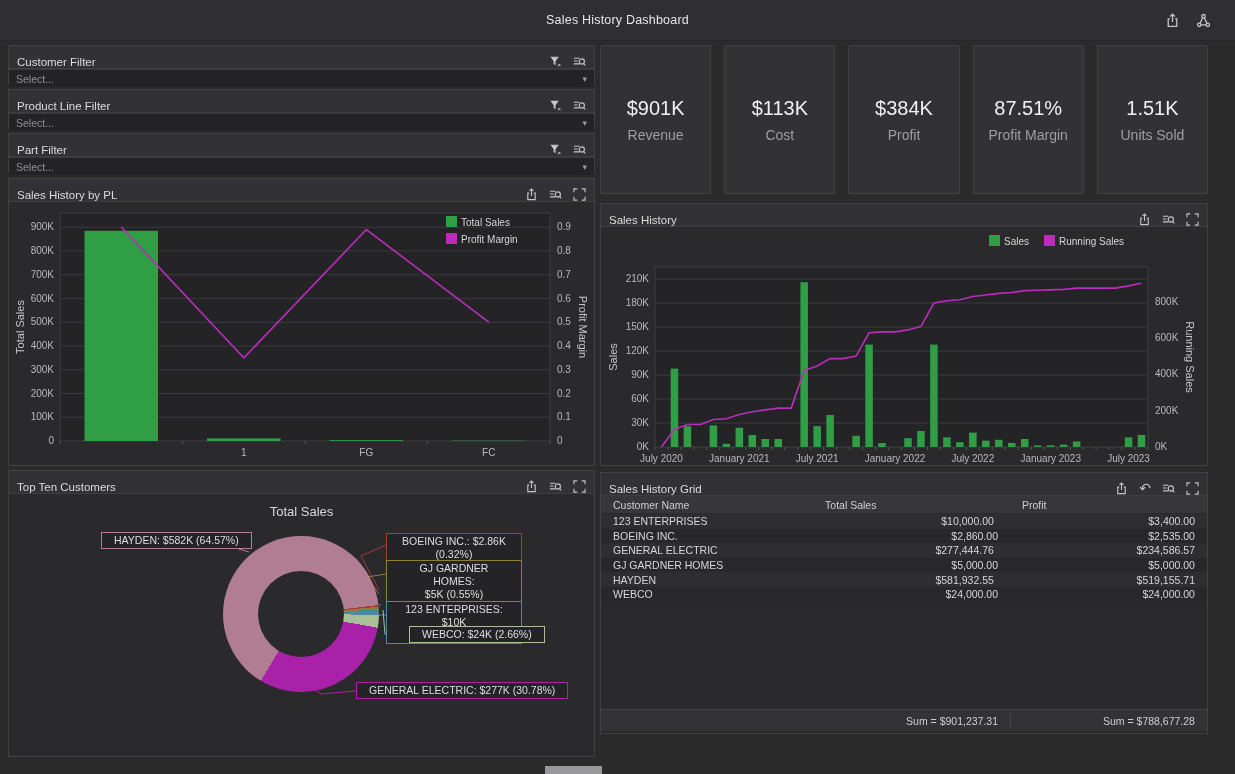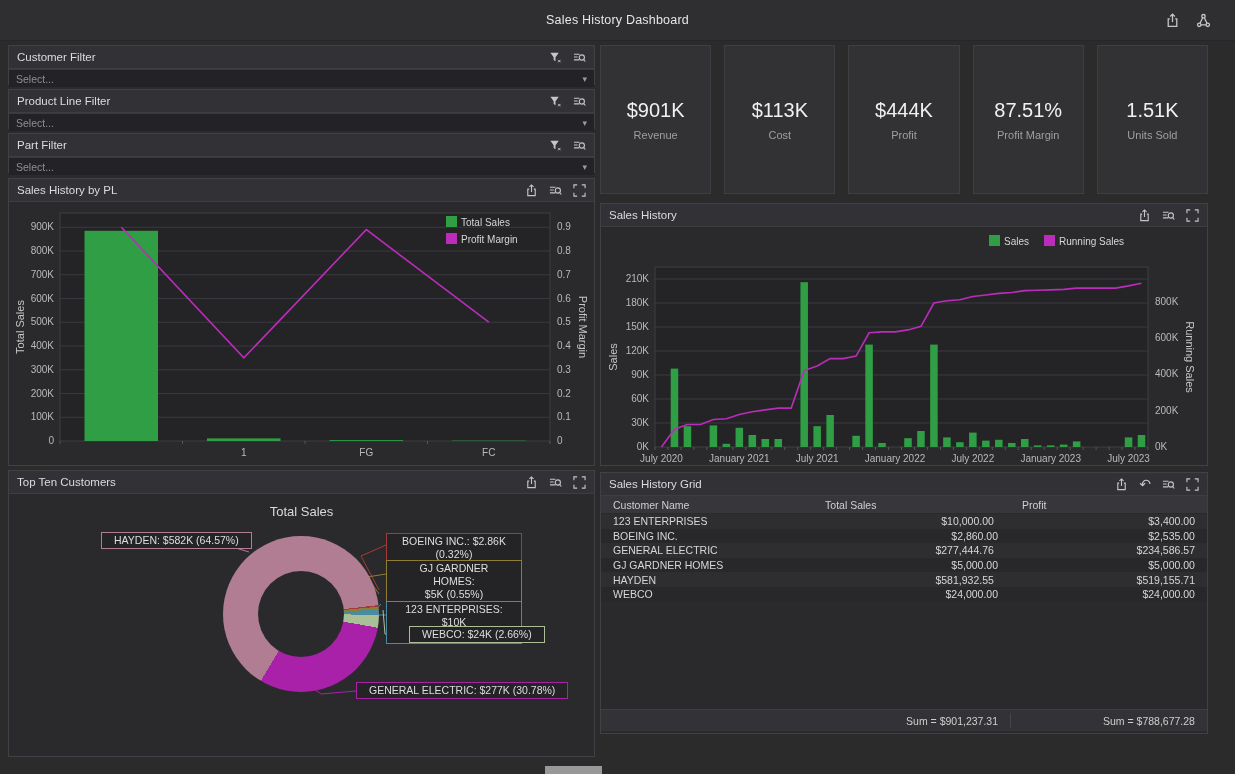--- a/index.html
+++ b/index.html
@@ -7,34 +7,34 @@
   
   .topbar{position:absolute;left:0;top:0;width:1235px;height:40px;background:#2f2f31;border-bottom:1px solid #262628;}
   .topbar .title{position:absolute;left:0;right:0;top:0;height:40px;display:flex;align-items:center;justify-content:center;
     color:#e6e6e6;font-size:12.5px;letter-spacing:.2px;}
   .topbar-icons{position:absolute;right:24px;top:0;height:40px;display:flex;align-items:center;gap:16px;color:#c6c6c6;}
   .ic{width:15px;height:15px;display:block;stroke:#c6c6c6;fill:none;stroke-width:1.2;}
   .ic-s{width:13px;height:13px;display:block;stroke:#c6c6c6;fill:none;stroke-width:1.2;}
   .icon-btn{cursor:pointer;display:flex;align-items:center;}
   
   .panel{position:absolute;background:#2a2a2d;border:1px solid #414145;box-sizing:border-box;}
-  .phead{height:23px;background:#323236;border-bottom:1px solid #3e3e42;display:flex;align-items:center;
+  .phead{height:23px;background:#323236;border-bottom:1px solid #3e3e42;display:flex;align-items:flex-end;
     padding:0 8px;font-size:11.5px;color:#dcdcdc;box-sizing:border-box;}
   .phead .picons{margin-left:auto;display:flex;align-items:center;gap:11px;}
   .pbody{position:relative;}
   .undo-glyph{font-size:14px;line-height:13px;color:#c6c6c6;}
   
   .fselect{height:17px;background:#232327;border-top:1px solid #3a3a3e;display:flex;align-items:center;
     padding:0 7px;font-size:10.5px;color:#8f8f8f;cursor:pointer;}
   .fselect .caret{margin-left:auto;color:#9a9a9a;font-size:9px;}
   
   .kpi-row{position:absolute;left:600px;top:45px;width:608px;height:149px;display:flex;gap:13px;}
   .kpi{flex:1;background:#323235;border:1px solid #3f3f43;display:flex;flex-direction:column;align-items:center;justify-content:center;box-sizing:border-box;}
   .kpi .v{font-size:20px;color:#f0f0f0;}
-  .kpi .l{font-size:11px;color:#9f9f9f;margin-top:7px;}
+  .kpi .l{font-size:14px;color:#9f9f9f;margin-top:7px;}
   svg text{font-family:"Liberation Sans","DejaVu Sans",sans-serif;}
   
   .slice-label{position:absolute;background:#242427;border:1px solid #888;color:#dedede;font-size:10.5px;
     padding:1px 12px;white-space:pre-line;text-align:center;line-height:13px;}
   .donut{position:absolute;border-radius:50%;}
   .donut-hole{position:absolute;border-radius:50%;background:#2a2a2d;}
   .chart-title{position:absolute;left:0;right:0;text-align:center;color:#d9d9d9;font-size:13px;}
   
   .gcolhead{display:flex;height:17px;background:#37373b;border-bottom:1px solid #2a2a2c;align-items:center;font-size:10.5px;color:#cfcfcf;}
   .gc{box-sizing:border-box;padding:0 12px;overflow:hidden;white-space:nowrap;}
@@ -278,21 +278,21 @@
   <div class="kpi-row">
     <div class="kpi">
       <div class="v">$901K</div>
       <div class="l">Revenue</div>
     </div>
     <div class="kpi">
       <div class="v">$113K</div>
       <div class="l">Cost</div>
     </div>
     <div class="kpi">
-      <div class="v">$444K</div>
+      <div class="v">$384K</div>
       <div class="l">Profit</div>
     </div>
     <div class="kpi">
       <div class="v">87.51%</div>
       <div class="l">Profit Margin</div>
     </div>
     <div class="kpi">
       <div class="v">1.51K</div>
       <div class="l">Units Sold</div>
     </div>

